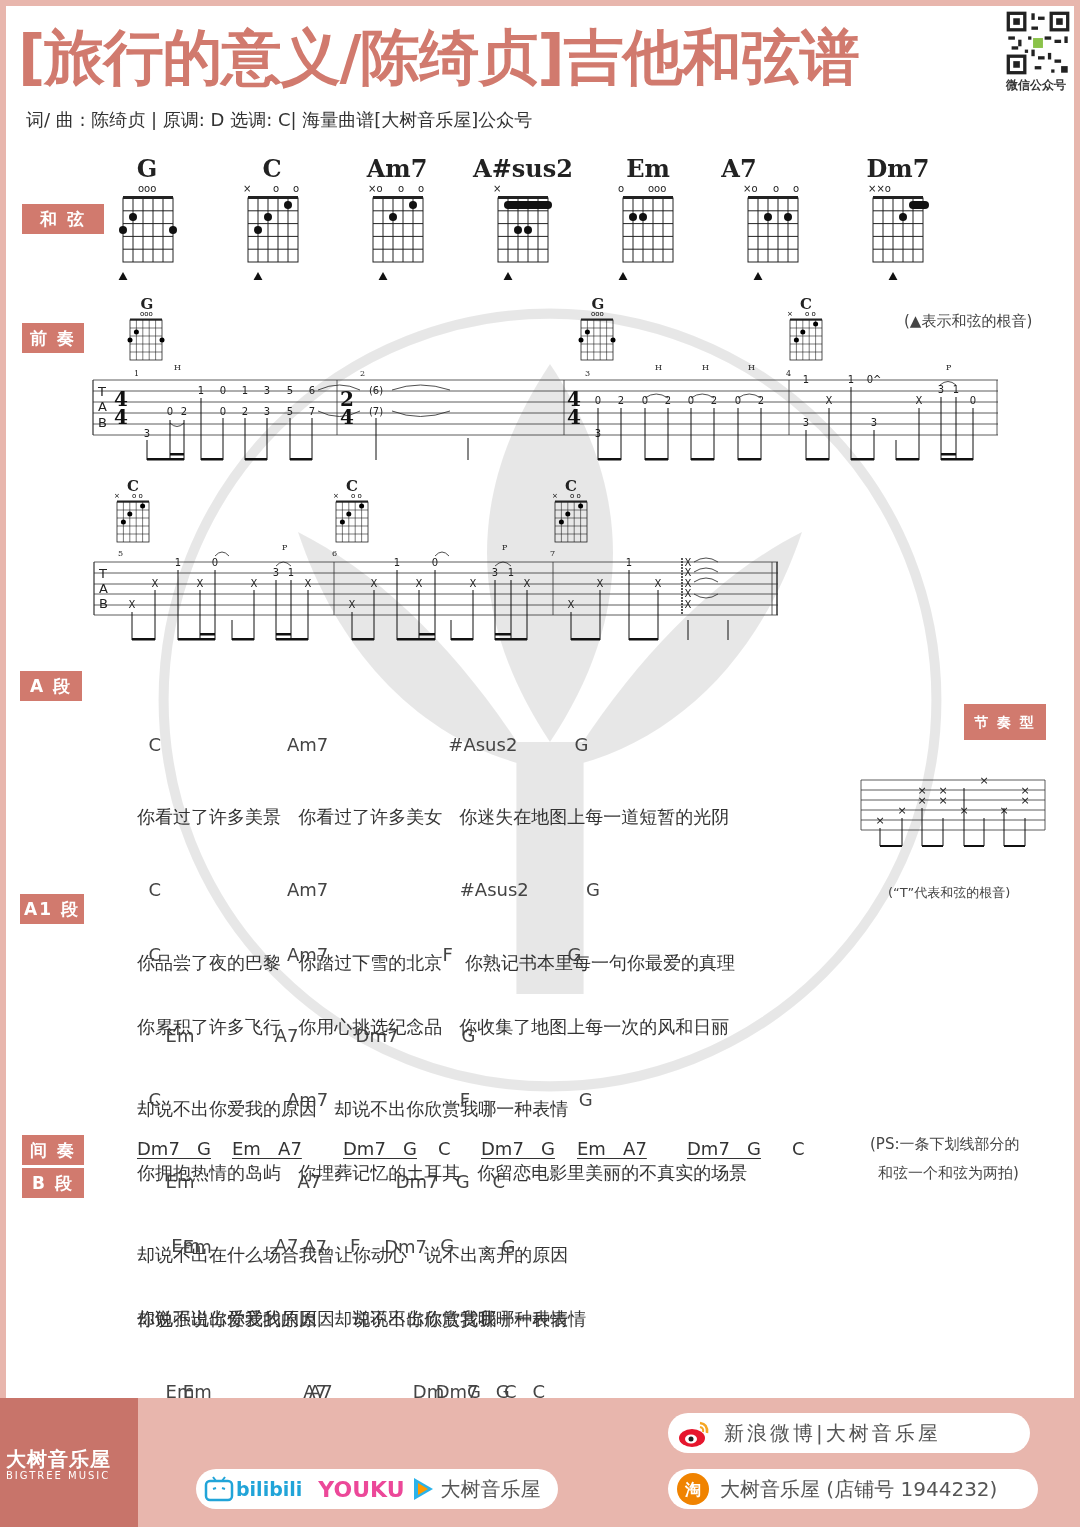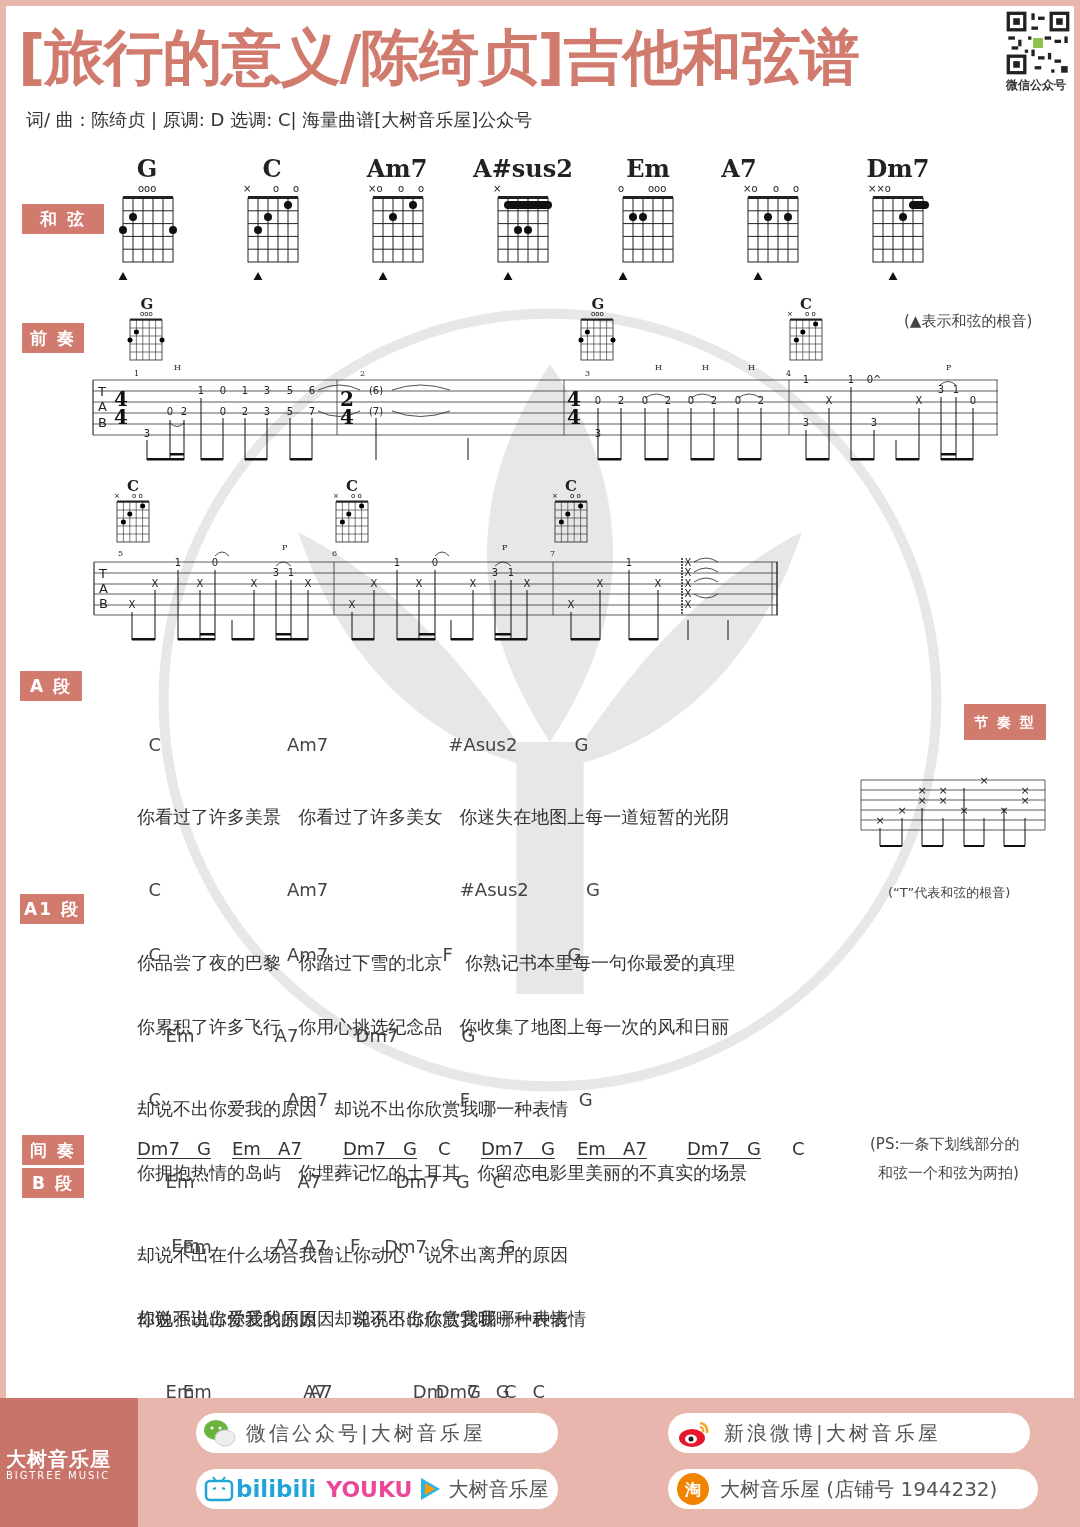--- a/index.html
+++ b/index.html
@@ -585,50 +585,41 @@
   
   
 </div>
 
 <div class="footer">
   <div class="footer-left">
     <div style="position:absolute;left:6px;top:48px;color:#fff;font-weight:bold;font-size:20px;letter-spacing:1px;white-space:nowrap;">大树音乐屋</div>
     <div style="position:absolute;left:6px;top:72px;color:#fff;font-size:10px;letter-spacing:2px;white-space:nowrap;">BIGTREE MUSIC</div>
   </div>
 
-  <div class="pill" style="left:196px;top:15px;width:362px;">
-    <svg width="40" height="40" viewBox="0 0 40 40" style="margin:0 6px 0 4px;">
-      <ellipse cx="16" cy="17" rx="12" ry="10" fill="#6ab43e"></ellipse>
-      <ellipse cx="25" cy="25" rx="10" ry="8" fill="#eee" stroke="#ccc"></ellipse>
-      <circle cx="12" cy="15" r="1.5" fill="#fff"></circle>
-        <circle cx="20" cy="15" r="1.5" fill="#fff"></circle>
-    </svg>
-    <span>微信公众号|大树音乐屋</span>
-  </div>
 
   <div class="pill" style="left:668px;top:15px;width:362px;">
     <svg width="40" height="40" viewBox="0 0 40 40" style="margin:0 10px 0 6px;">
       <ellipse cx="18" cy="25" rx="13" ry="9" fill="#e6162d"></ellipse>
       <ellipse cx="17" cy="26" rx="6" ry="4.5" fill="#fff"></ellipse>
       <circle cx="17" cy="26" r="2.5" fill="#222"></circle>
       <path d="M26 10 Q34 11 33 20" stroke="#f5a623" stroke-width="2.5" fill="none"></path>
       <path d="M26 14 Q30 15 29 19" stroke="#f5a623" stroke-width="2" fill="none"></path>
     </svg>
     <span>新浪微博|大树音乐屋</span>
   </div>
 
   <div class="pill" style="left:196px;top:71px;width:362px;letter-spacing:0;">
     <svg width="30" height="28" viewBox="0 0 30 28" style="margin:0 2px 0 8px;">
       <rect x="2" y="6" width="26" height="19" rx="4" fill="none" stroke="#21a4d8" stroke-width="2.5"></rect>
       <line x1="9" y1="2" x2="12" y2="6" stroke="#21a4d8" stroke-width="2"></line>
         <line x1="21" y1="2" x2="18" y2="6" stroke="#21a4d8" stroke-width="2"></line>
       <line x1="9" y1="14" x2="12" y2="13" stroke="#21a4d8" stroke-width="2"></line>
         <line x1="21" y1="14" x2="18" y2="13" stroke="#21a4d8" stroke-width="2"></line>
     </svg>
-    <span style="color:#21a4d8;font-weight:bold;font-size:23px;margin-right:10px;">bilibili</span>
+    <span style="color:#21a4d8;font-weight:bold;font-size:19px;margin-right:16px;">bilibili</span>
     <span style="color:#ec4899;font-weight:bold;font-size:22px;margin-right:6px;">YOUKU</span>
     <svg width="24" height="26" viewBox="0 0 24 26" style="margin-right:6px;">
       <polygon points="3,2 22,13 3,24" fill="#2bb3ea"></polygon>
       <polygon points="7,7 17,13 7,19" fill="#ff9a00"></polygon>
     </svg>
     <span>大树音乐屋</span>
   </div>
 
   <div class="pill" style="left:668px;top:71px;width:370px;letter-spacing:0;">
     <svg width="34" height="34" viewBox="0 0 34 34" style="margin:0 10px 0 8px;">

